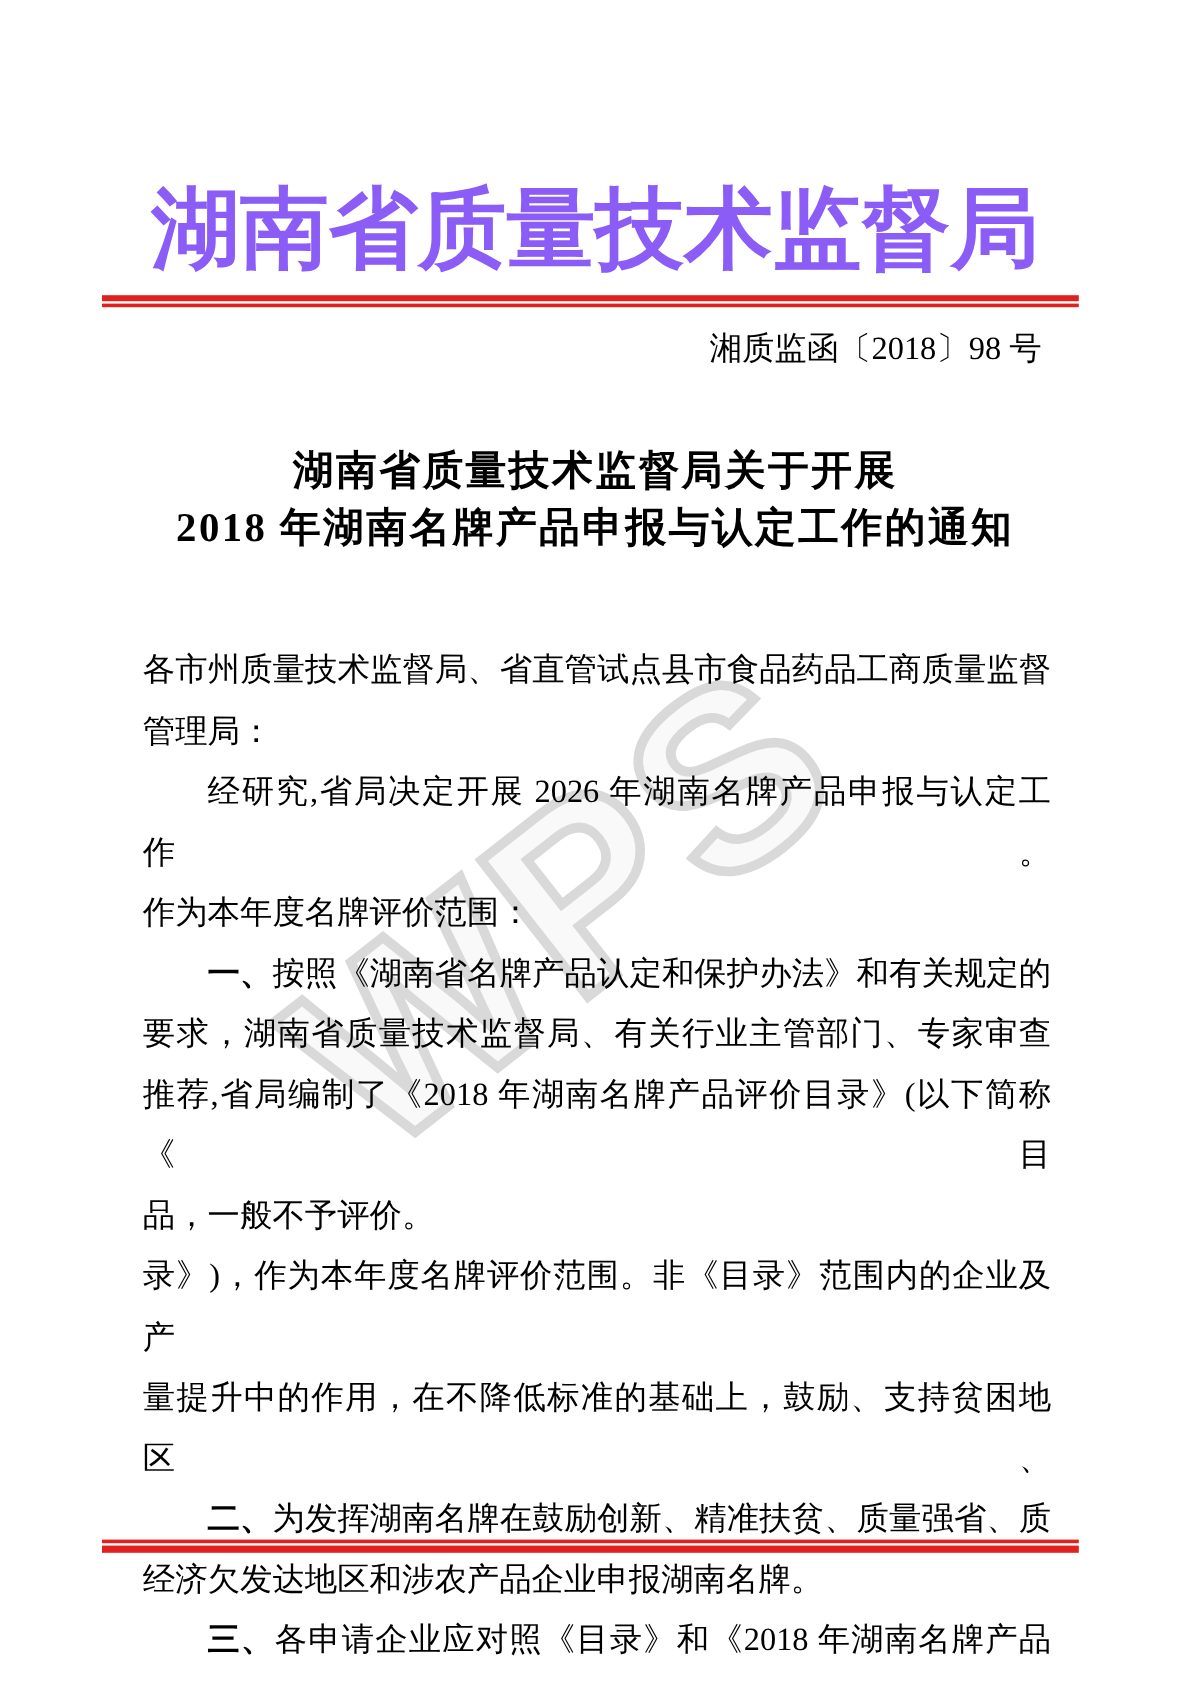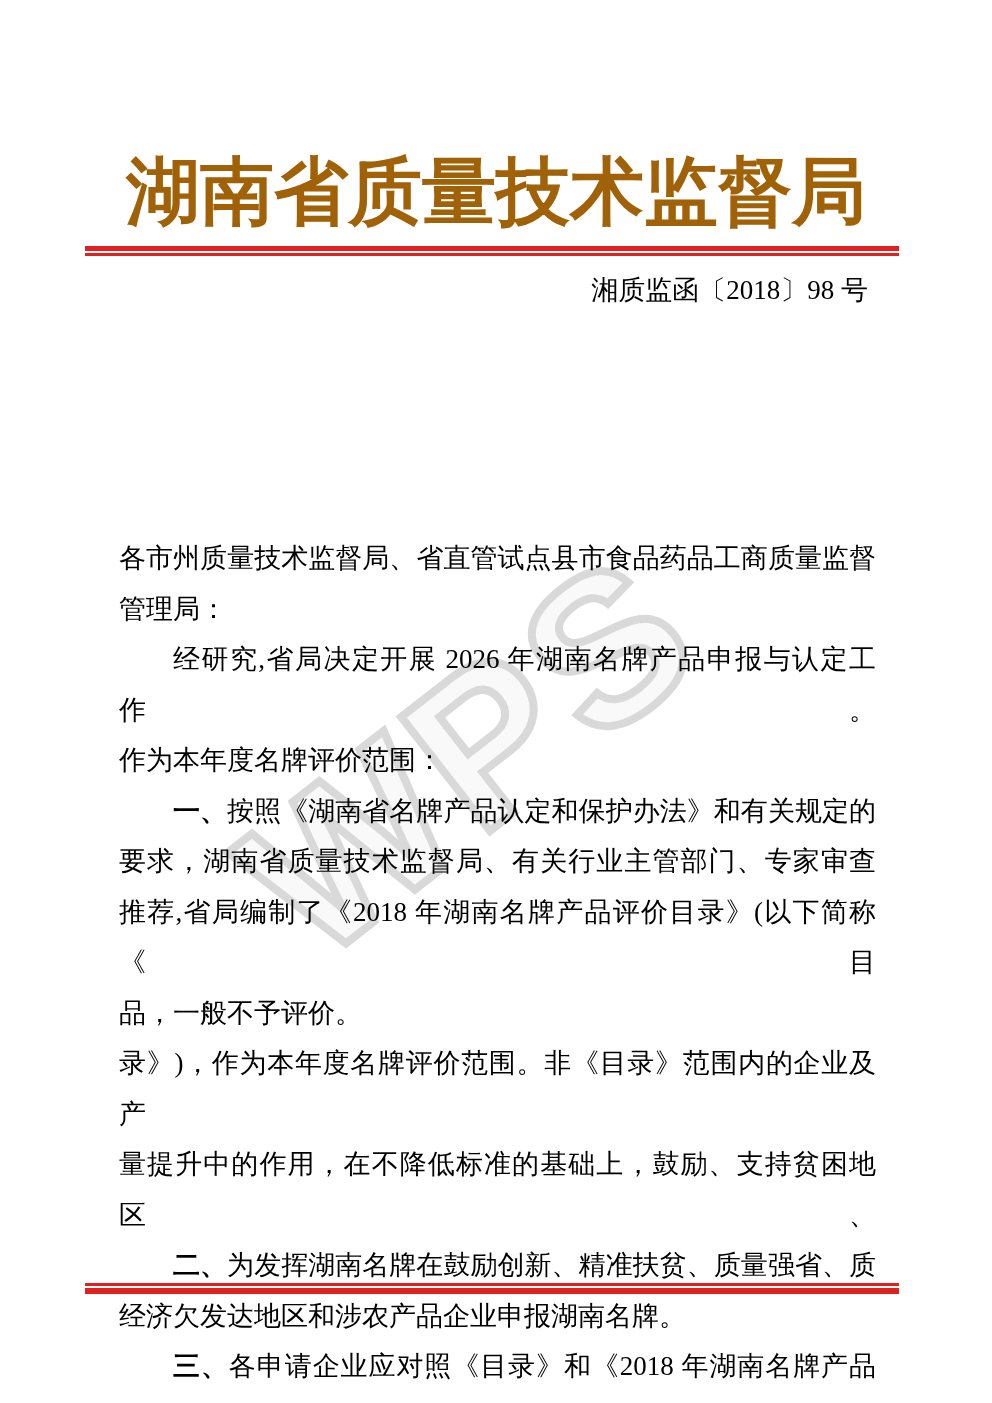--- a/index.html
+++ b/index.html
@@ -39,21 +39,21 @@
   .letterhead {
     position: absolute;
     top: 146px;
     left: 0;
     width: 992px;
     height: 92px;
     line-height: 92px;
     text-align: center;
     font-size: 74px;
     font-weight: bold;
-    color: #a16207;
+    color: #8b5cf6;
     white-space: nowrap;
     z-index: 1;
   }
 
   .rule {
     position: absolute;
     left: 85px;
     width: 814px;
     background: #e32020;
     z-index: 1;
@@ -114,20 +114,24 @@
     <span>WPS</span>
   </div>
 
   <div class="letterhead">湖南省质量技术监督局</div>
 
   <div class="rule rule-top-thick"></div>
   <div class="rule rule-top-thin"></div>
 
   <div class="doc-number">湘质监函〔2018〕98 号</div>
 
+  <div class="title">
+    <div>湖南省质量技术监督局关于开展</div>
+    <div>2018 年湖南名牌产品申报与认定工作的通知</div>
+  </div>
 
   <div class="body-text">
       <div class="body-line fill">各市州质量技术监督局、省直管试点县市食品药品工商质量监督</div>
       <div class="body-line">管理局：</div>
       <div class="body-line fill indent">经研究,省局决定开展 2026 年湖南名牌产品申报与认定工作。</div>
       <div class="body-line">作为本年度名牌评价范围：</div>
       <div class="body-line fill indent"><span class="ord">一、</span>按照《湖南省名牌产品认定和保护办法》和有关规定的</div>
       <div class="body-line fill">要求，湖南省质量技术监督局、有关行业主管部门、专家审查</div>
       <div class="body-line fill">推荐,省局编制了《2018 年湖南名牌产品评价目录》(以下简称《目</div>
       <div class="body-line">品，一般不予评价。</div>

